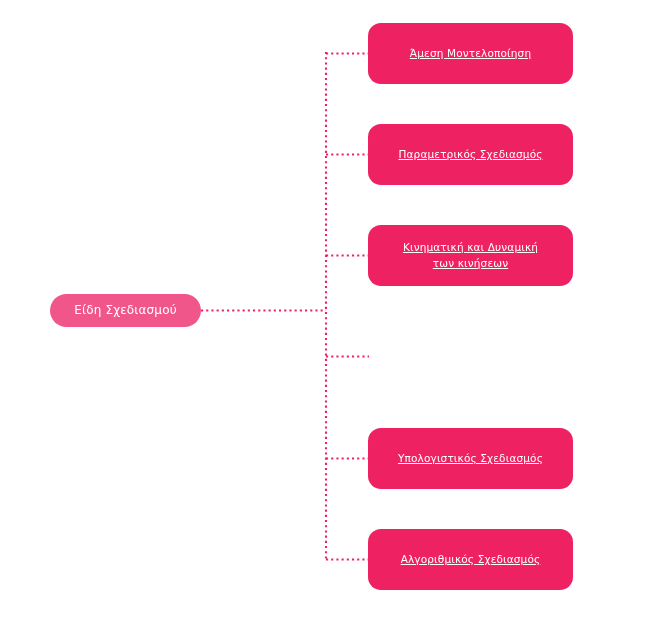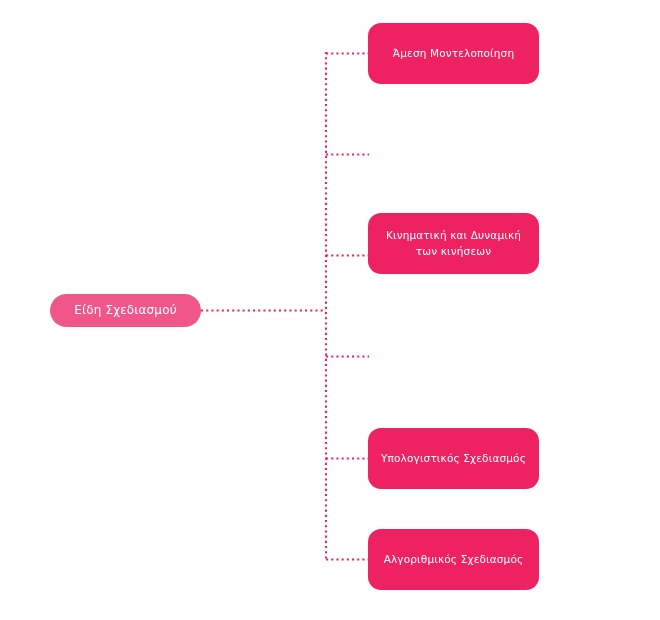--- a/index.html
+++ b/index.html
@@ -46,35 +46,36 @@
     border-radius: 17px;
   }
   .node-root .node-label {
     font-size: 12px;
     letter-spacing: 0.15px;
     line-height: 1.25;
     font-weight: 400;
   }
   .node-child {
     left: 368px;
-    width: 171px;
+    width: 205px;
     height: 61px;
     background: #EE2262;
     border-radius: 13px;
+    text-decoration: underline;
   }
   .node-child .node-label {
     font-size: 10.5px;
     letter-spacing: 0.15px;
     line-height: 1.45;
     font-weight: 400;
     padding: 0 10px;
   }
   .child-0 { top: 23px; }
   .child-1 { top: 124px; }
-  .child-2 { top: 213px; align-items: center; }
+  .child-2 { top: 225px; align-items: center; }
   .child-3 { top: 326px; }
   .child-4 { top: 428px; }
   .child-5 { top: 529px; }
 </style>
 </head>
 <body>
 
 <div id="diagram-canvas">
 
   <svg id="connector-layer" viewBox="0 0 660 620" width="660" height="620" xmlns="http://www.w3.org/2000/svg">
@@ -91,20 +92,23 @@
   </svg>
 
   <div class="node node-root">
     <span class="node-label">Είδη Σχεδιασμού</span>
   </div>
 
   <div class="node node-child child-0">
     <span class="node-label">Άμεση Μοντελοποίηση</span>
   </div>
 
+  <div class="node node-child child-1">
+    <span class="node-label">Παραμετρικός Σχεδιασμός</span>
+  </div>
 
   <div class="node node-child child-2">
     <span class="node-label">
       <span>Κινηματική και Δυναμική</span><br>
       <span>των κινήσεων</span>
     </span>
   </div>
 
 
   <div class="node node-child child-5">

